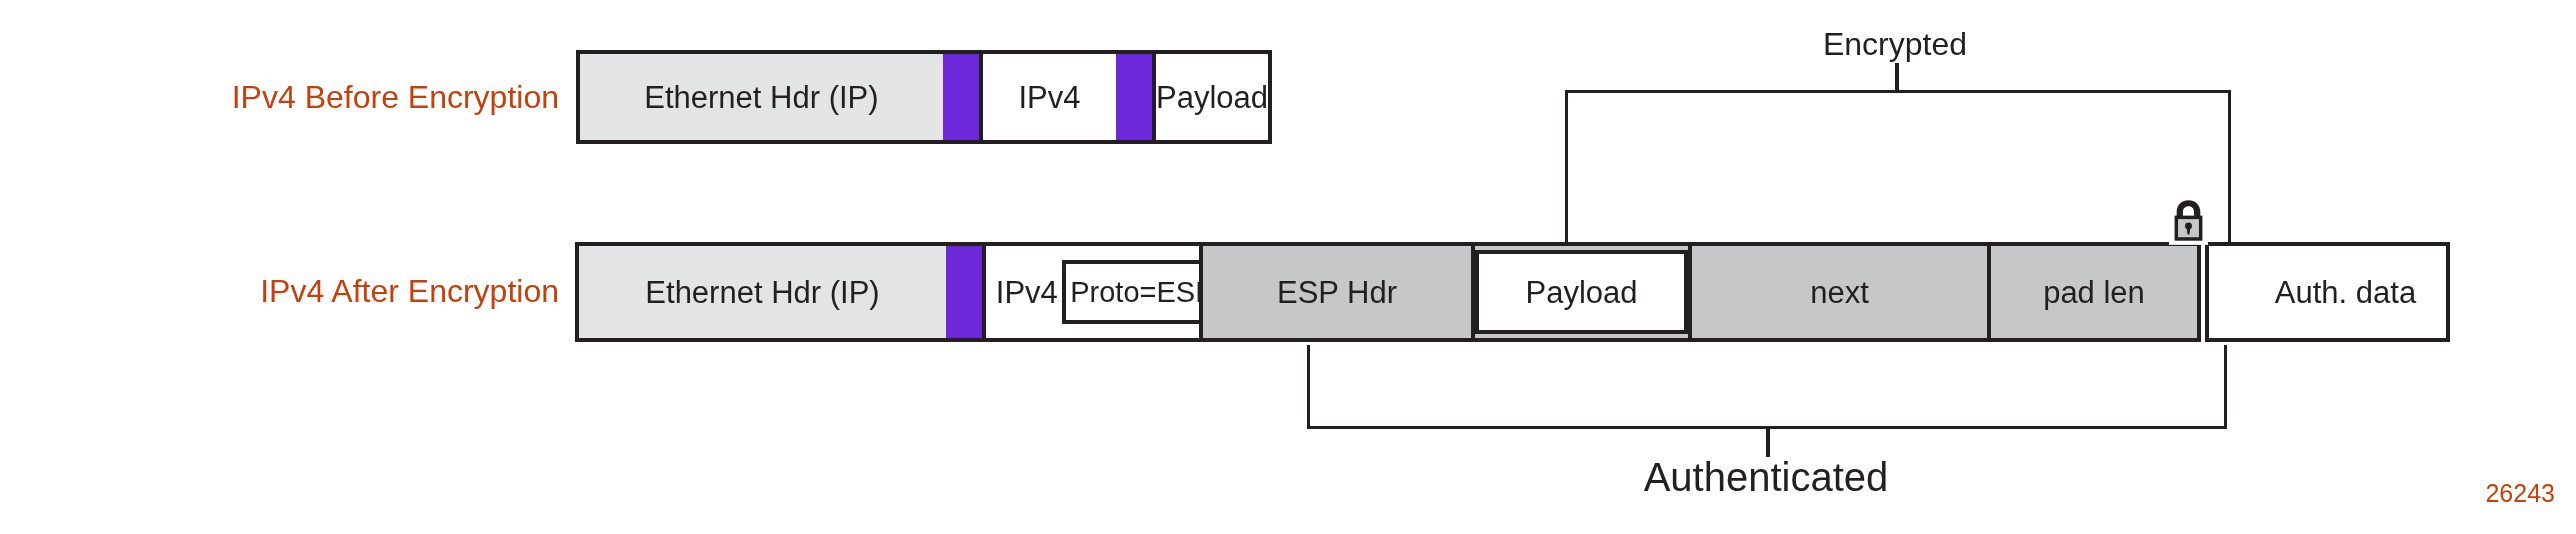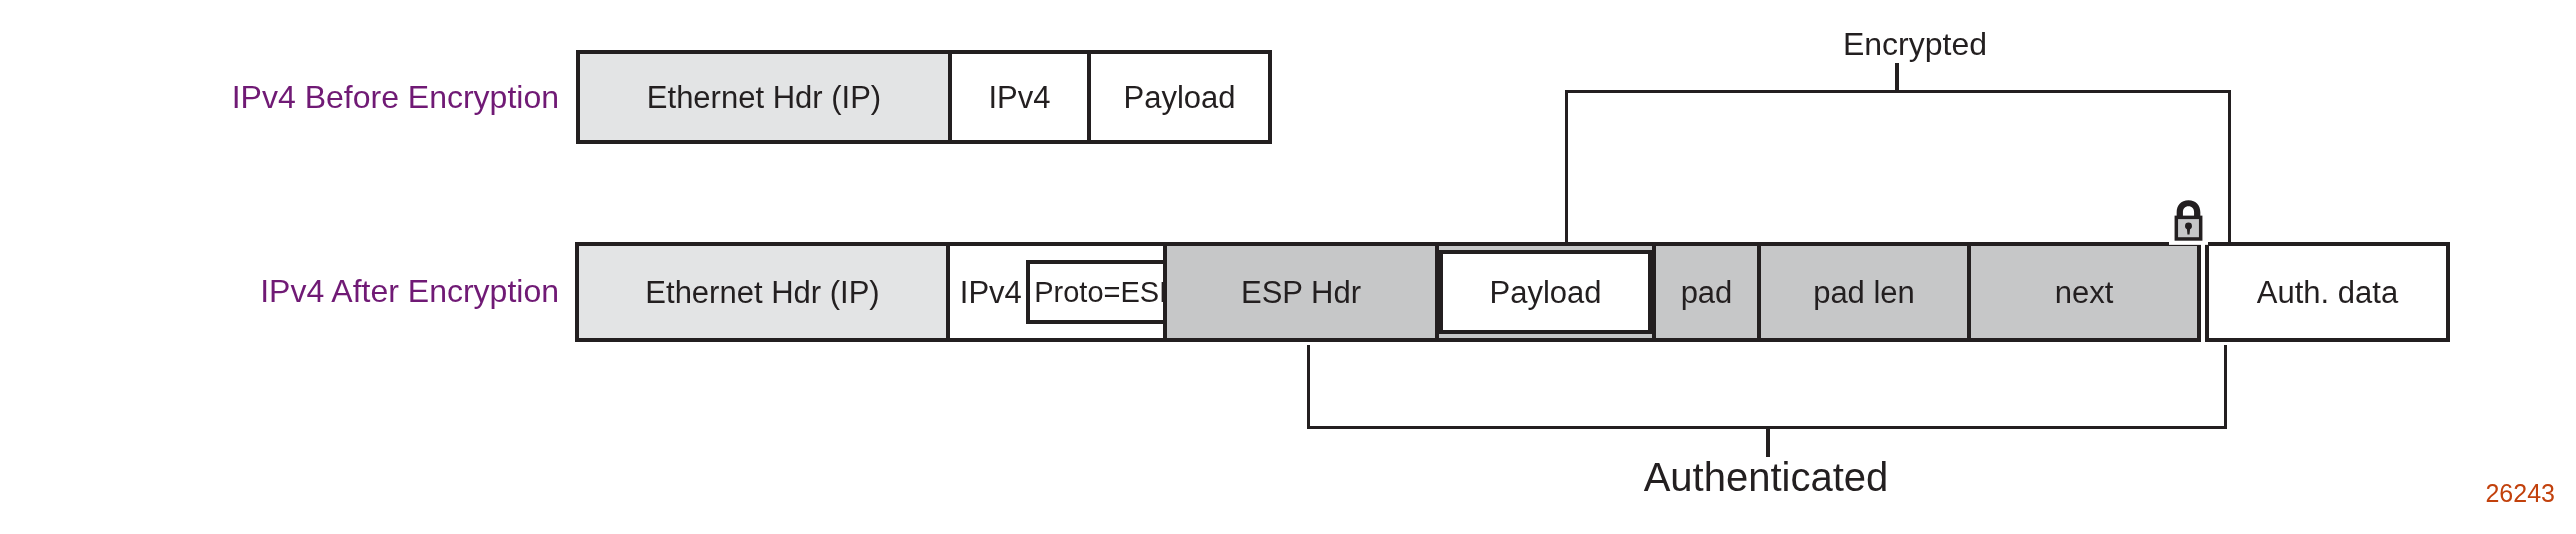--- a/index.html
+++ b/index.html
@@ -15,21 +15,21 @@
     font-family: "Liberation Sans", sans-serif;
     color: #231f20;
     overflow: hidden;
   }
 
   
   .row-label {
     position: absolute;
     font-size: 32px;
     line-height: 1;
-    color: #701a75;
+    color: #c2410c;
     white-space: nowrap;
     text-align: right;
   }
   #label-row-1 { right: 2017px; top: 81px; }
   #label-row-2 { right: 2017px; top: 275px; }
 
   
   .packet-row {
     position: absolute;
     display: flex;
@@ -66,21 +66,21 @@
     font-size: 31px;
     line-height: 1;
     white-space: nowrap;
     color: #231f20;
     position: relative;
   }
   .cell + .cell { border-left: 4.9px solid #231f20; }
 
   .fill-light { background: #e3e4e5; }
   .fill-mid   { background: #c6c7c8; }
-  .fill-white { background: #ffffff; }
+  .fill-white { background: #ffffff; margin-left: 36px; }
 
   
   #cell-eth-1  { width: 368px; }
   #cell-ipv4-1 { width: 139px; }
   #cell-pay-1  { flex: 1 1 auto; }
 
   
   #cell-eth-2     { width: 367px; }
   #cell-ipv4-2    { width: 217px; gap: 0; }
   #cell-esp-hdr   { width: 272px; }
@@ -149,21 +149,20 @@
     background: #231f20;
   }
   #text-encrypted {
     position: absolute;
     left: 1895px;
     top: 28px;
     transform: translateX(-50%);
     font-size: 32px;
     line-height: 1;
     white-space: nowrap;
-    margin-left: 20px;
   }
 
   
   #bracket-authenticated {
     left: 1307px;
     top: 345px;
     width: 920px;
     height: 84px;
     border-top: none;
   }
@@ -231,25 +230,24 @@
       <span id="ipv4-2-text">IPv4</span>
       <span id="proto-esp-box">Proto=ESP</span>
     </div>
 
     <div class="cell fill-mid" id="cell-esp-hdr">ESP Hdr</div>
 
     <div class="cell fill-mid" id="cell-payload-2">
       <span id="payload-inner-box">Payload</span>
     </div>
 
-    <div class="cell fill-mid" id="cell-pad">pad</div>
+
+    <div class="cell fill-mid" id="cell-next">next</div>
 
     <div class="cell fill-mid" id="cell-pad-len">pad len</div>
-
-    <div class="cell fill-mid" id="cell-next">next</div>
   </div>
 
   <div class="packet-row" id="row-after-auth">
     <div class="cell fill-white" id="cell-auth">Auth. data</div>
   </div>
 
   <svg id="padlock" viewBox="0 0 56 70">
     <rect x="0" y="0" width="56" height="70" fill="#ffffff"></rect>
     <path d="M28 6 C17 6 11 14 11 23 L11 31 L20 31 L20 23 C20 18 23 14.5 28 14.5 C33 14.5 36 18 36 23 L36 31 L45 31 L45 23 C45 14 39 6 28 6 Z" fill="#231f20"></path>
     <rect x="8" y="28" width="40" height="36" fill="#231f20"></rect>

